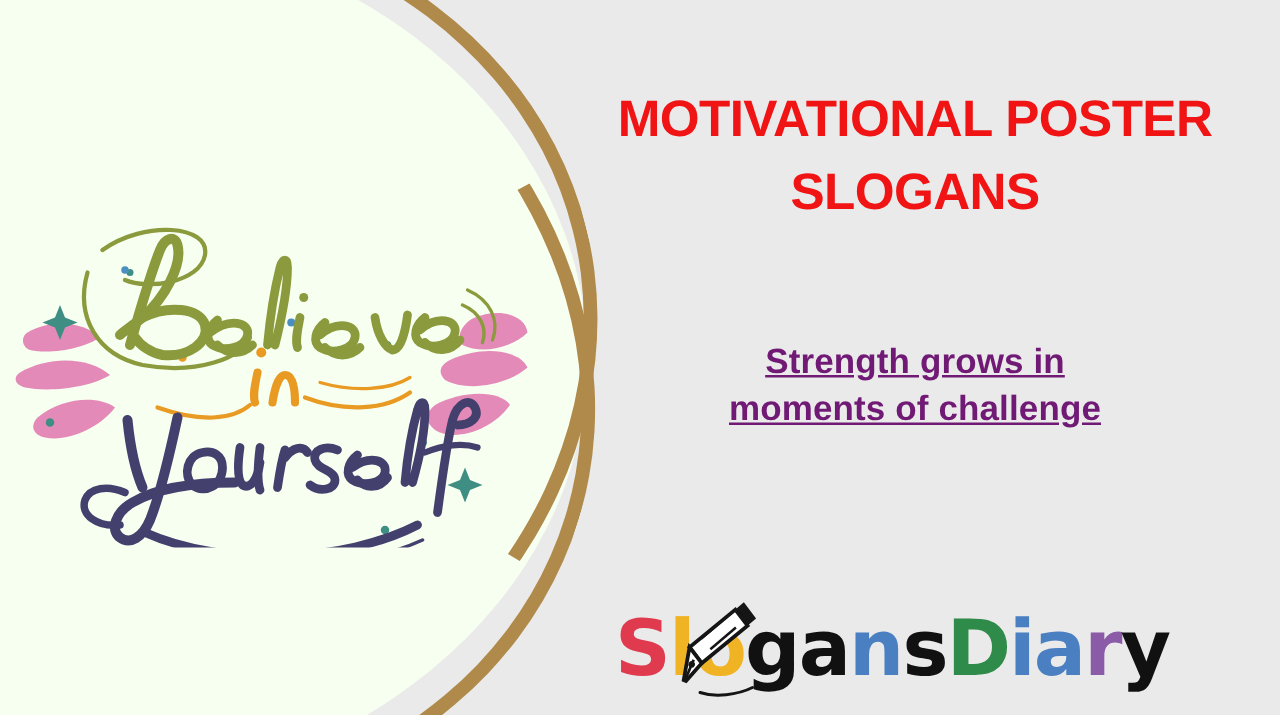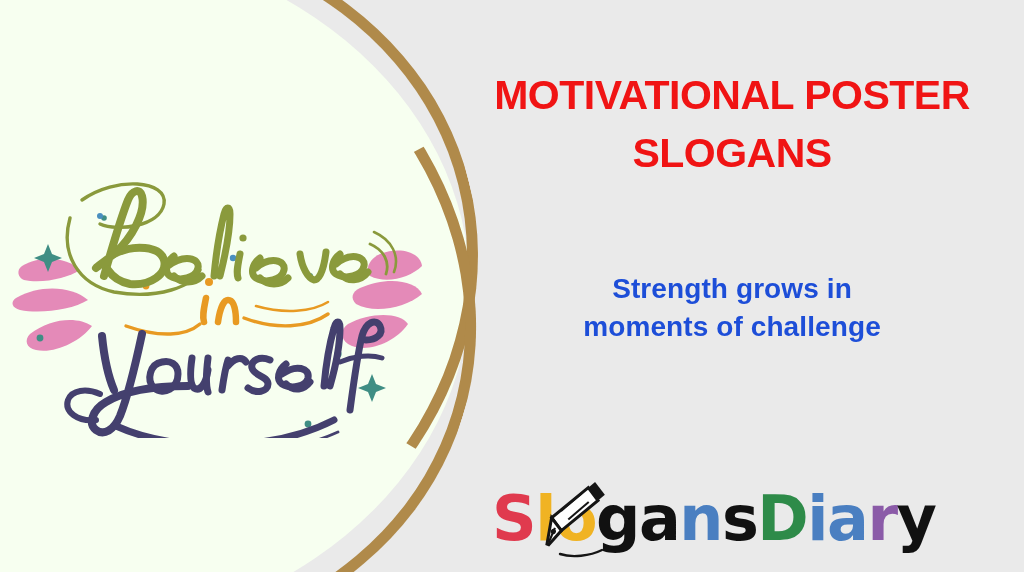--- a/index.html
+++ b/index.html
@@ -248,21 +248,21 @@
         <path d="M124 282 C186 304 272 300 330 274" stroke-width="2.8"></path>
       </g>
     </svg>
   </div>
 
   <div class="right-col">
 
     <div class="headline" style="color: rgb(240, 20, 20);">MOTIVATIONAL POSTER
 SLOGANS</div>
 
-    <div class="subhead" style="color: #1d4ed8;">Strength grows in
+    <div class="subhead" style="color: #701a75; text-decoration: underline;">Strength grows in
 moments of challenge</div>
 
     <div class="logo">
       <div class="logo-text"><span style="color: rgb(224, 58, 78);">S</span><span style="color: rgb(240, 179, 35);">l</span><span style="color: rgb(240, 179, 35);">o</span><span style="color: rgb(17, 17, 17);">g</span><span style="color: rgb(17, 17, 17);">a</span><span style="color: rgb(74, 127, 193);">n</span><span style="color: rgb(17, 17, 17);">s</span><span style="color: rgb(46, 139, 73);">D</span><span style="color: rgb(74, 127, 193);">i</span><span style="color: rgb(74, 127, 193);">a</span><span style="color: rgb(139, 91, 168);">r</span><span style="color: rgb(17, 17, 17);">y</span></div>
       <div class="pen">
         <svg viewBox="0 0 72 86" xmlns="http://www.w3.org/2000/svg">
           <g transform="rotate(23 36 43)">
 
             <path d="M38 4 L52 12 L48 20 L34 12 Z" fill="#151515"></path>
 

